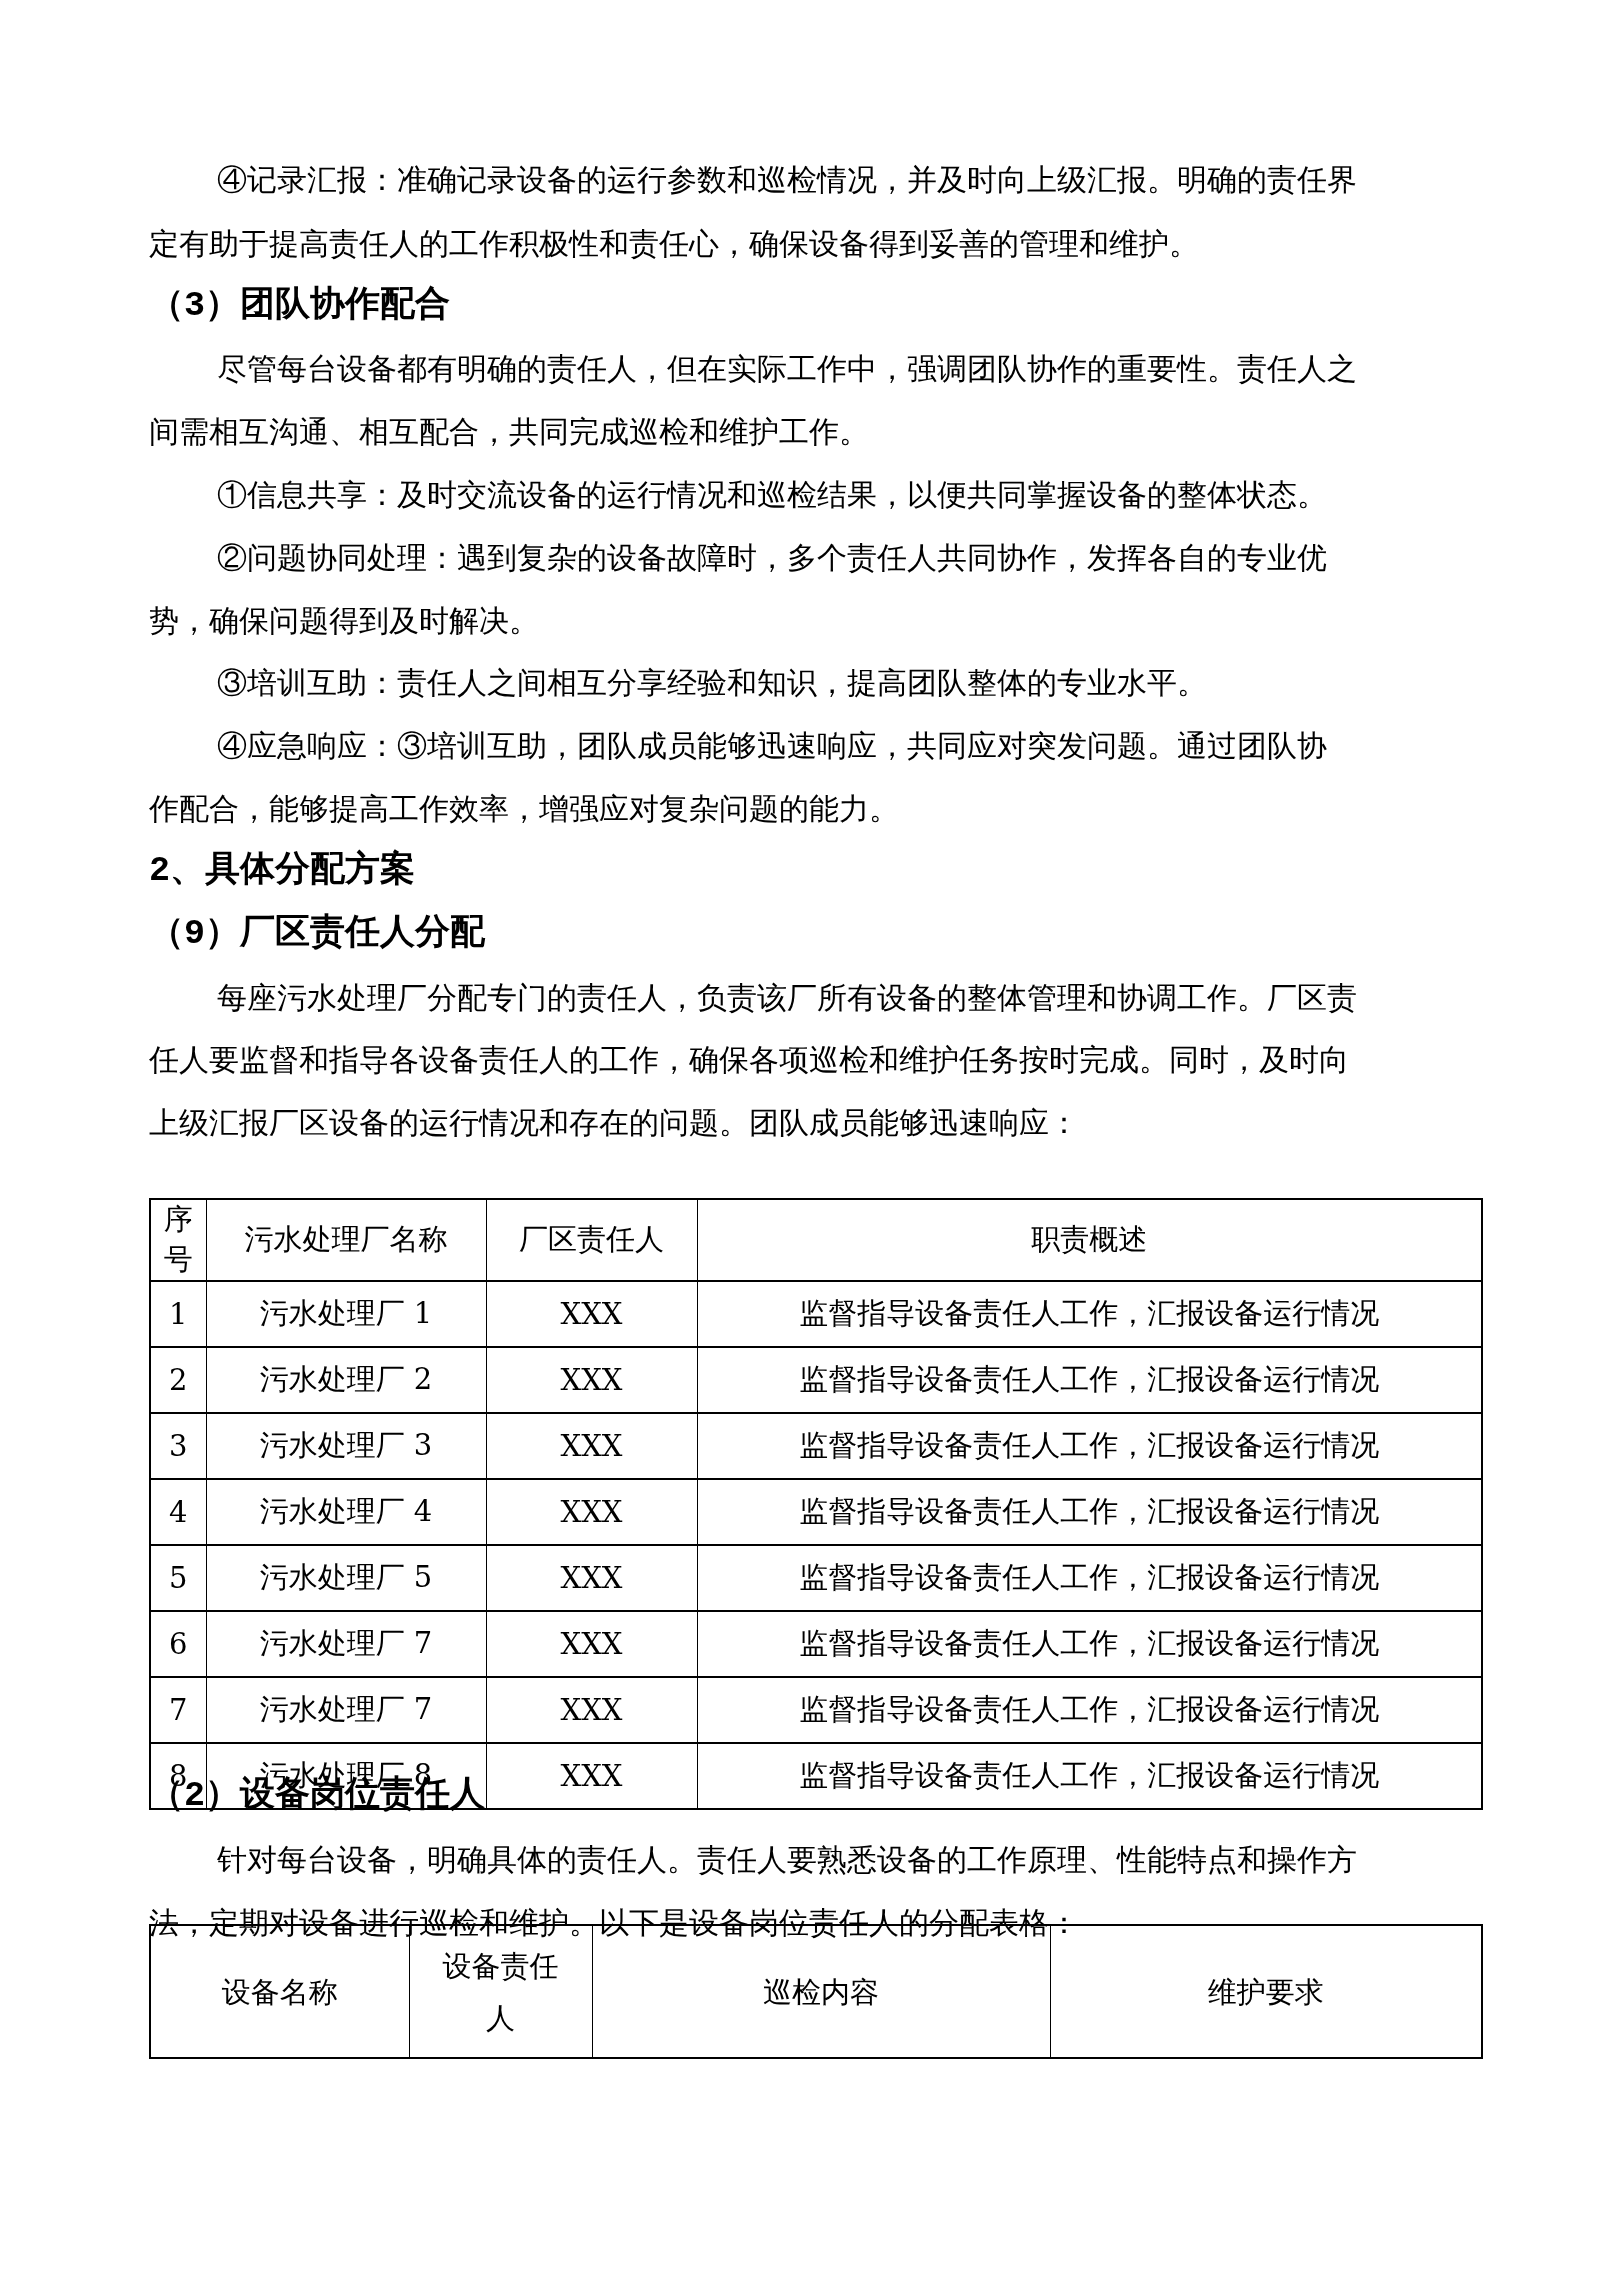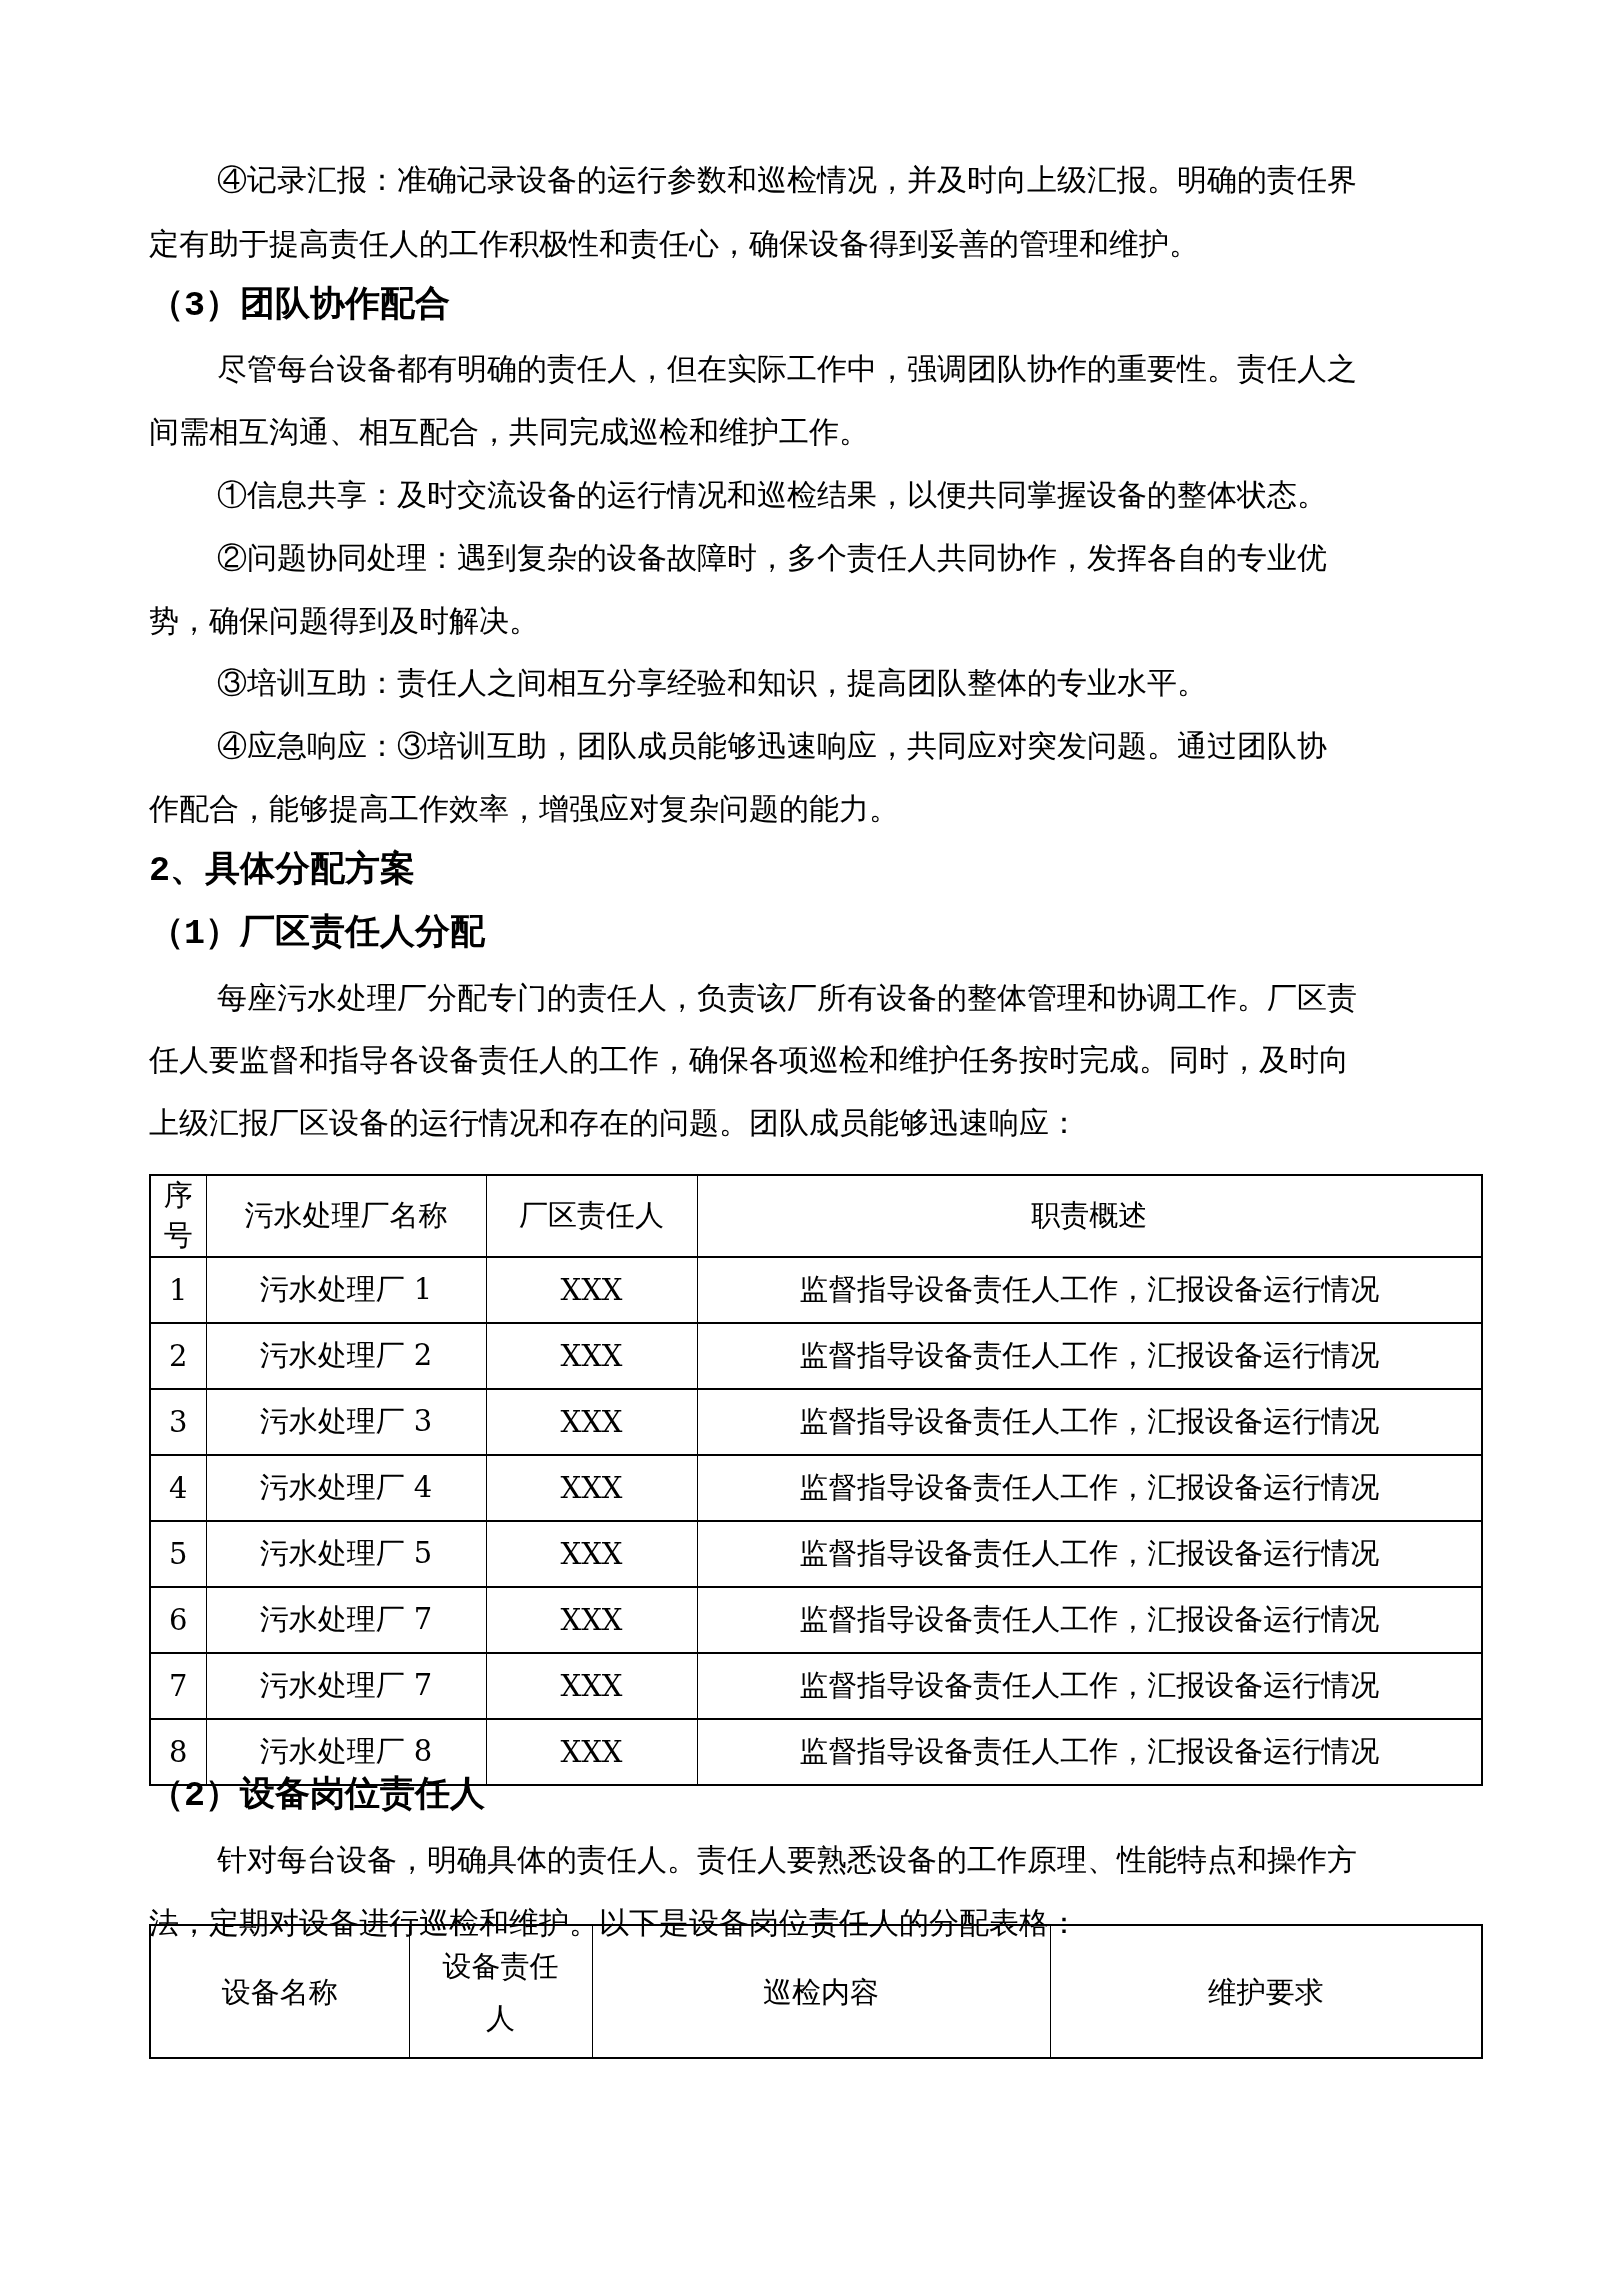--- a/index.html
+++ b/index.html
@@ -5,42 +5,42 @@
   html, body { margin: 0; padding: 0; background: #ffffff; }
   body { width: 1623px; height: 2295px; position: relative; overflow: hidden;
          font-family: "DejaVu Serif", "Liberation Serif", serif; color: #000; }
   .page { position: absolute; left: 149px; top: 0; width: 1335px; }
   .p { position: absolute; left: 0; width: 1335px; font-size: 30px; line-height: 65px; white-space: nowrap; }
   .indent { padding-left: 68px; font-family: Liberation Serif, serif; }
   .heading { font-weight: bold; font-family: Liberation Mono, monospace; font-size: 35px; }
   table { border-collapse: collapse; position: absolute; left: 0; font-size: 29px; }
   td, th { border: 1.3px solid #000; text-align: center; vertical-align: middle; font-weight: normal; padding: 0; }
   .t1 td, .t1 th { height: 64px; }
-  .t1 { border: 2.6px solid #000; }
+  .t1 { border: 2.6px solid #000; margin-top: 24px; }
   .t1 tr { border-top: 2px solid #000; }
   .t2 { border: 2.6px solid #000; }
   .t2 th { height: 131px; line-height: 52px; }
 </style>
 </head>
 <body>
 
 <div class="page">
   <div class="p indent" style="top:147px">④记录汇报：准确记录设备的运行参数和巡检情况，并及时向上级汇报。明确的责任界</div>
   <div class="p" style="top:211px">定有助于提高责任人的工作积极性和责任心，确保设备得到妥善的管理和维护。</div>
   <div class="p heading" style="top:274px; left:0">（3）团队协作配合</div>
   <div class="p indent" style="top:336px">尽管每台设备都有明确的责任人，但在实际工作中，强调团队协作的重要性。责任人之</div>
   <div class="p" style="top:399px">间需相互沟通、相互配合，共同完成巡检和维护工作。</div>
   <div class="p indent" style="top:462px">①信息共享：及时交流设备的运行情况和巡检结果，以便共同掌握设备的整体状态。</div>
   <div class="p indent" style="top:525px">②问题协同处理：遇到复杂的设备故障时，多个责任人共同协作，发挥各自的专业优</div>
   <div class="p" style="top:588px">势，确保问题得到及时解决。</div>
   <div class="p indent" style="top:650px">③培训互助：责任人之间相互分享经验和知识，提高团队整体的专业水平。</div>
   <div class="p indent" style="top:713px">④应急响应：③培训互助，团队成员能够迅速响应，共同应对突发问题。通过团队协</div>
   <div class="p" style="top:776px">作配合，能够提高工作效率，增强应对复杂问题的能力。</div>
   <div class="p heading" style="top:839px">2、具体分配方案</div>
-  <div class="p heading" style="top:902px">（1）厂区责任人分配</div>
+  <div class="p heading" style="top:902px">（9）厂区责任人分配</div>
   <div class="p indent" style="top:965px">每座污水处理厂分配专门的责任人，负责该厂所有设备的整体管理和协调工作。厂区责</div>
   <div class="p" style="top:1027px">任人要监督和指导各设备责任人的工作，确保各项巡检和维护任务按时完成。同时，及时向</div>
   <div class="p" style="top:1090px">上级汇报厂区设备的运行情况和存在的问题。团队成员能够迅速响应：</div>
 
   <table class="t1" style="top:1174px; width:1334px">
     <colgroup>
         <col style="width:56px">
         <col style="width:280px">
         <col style="width:211px">
         <col>

